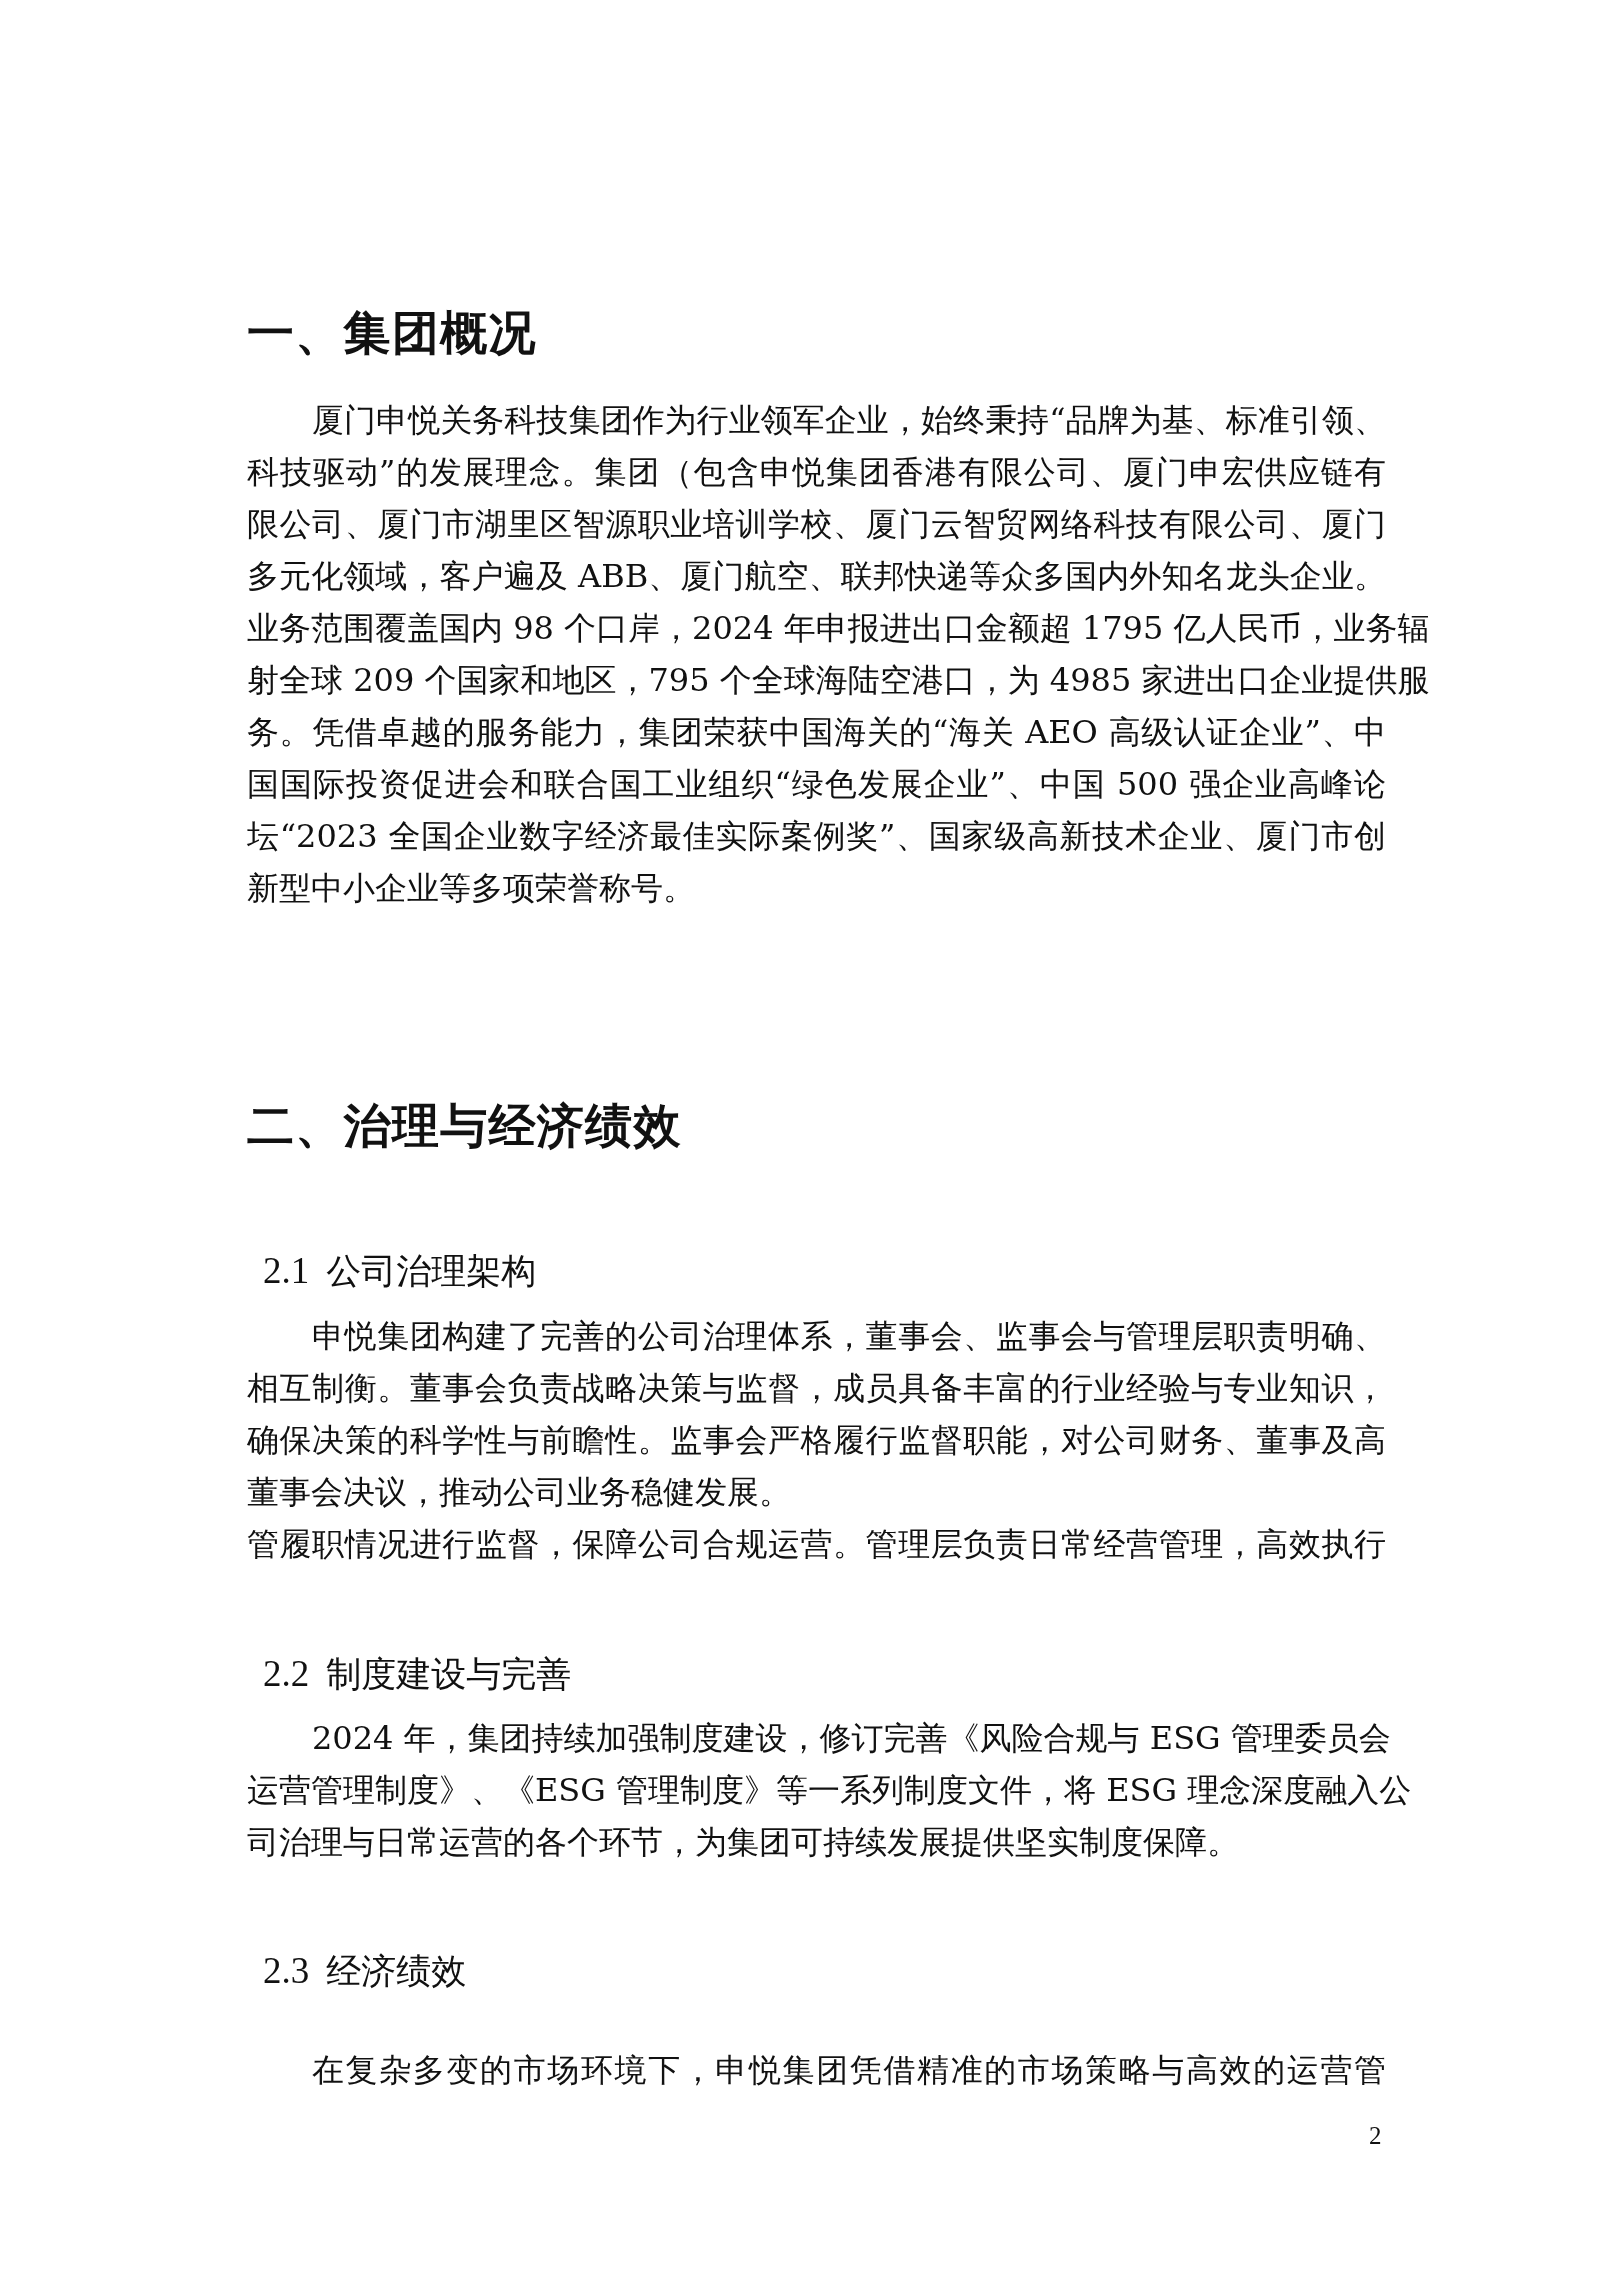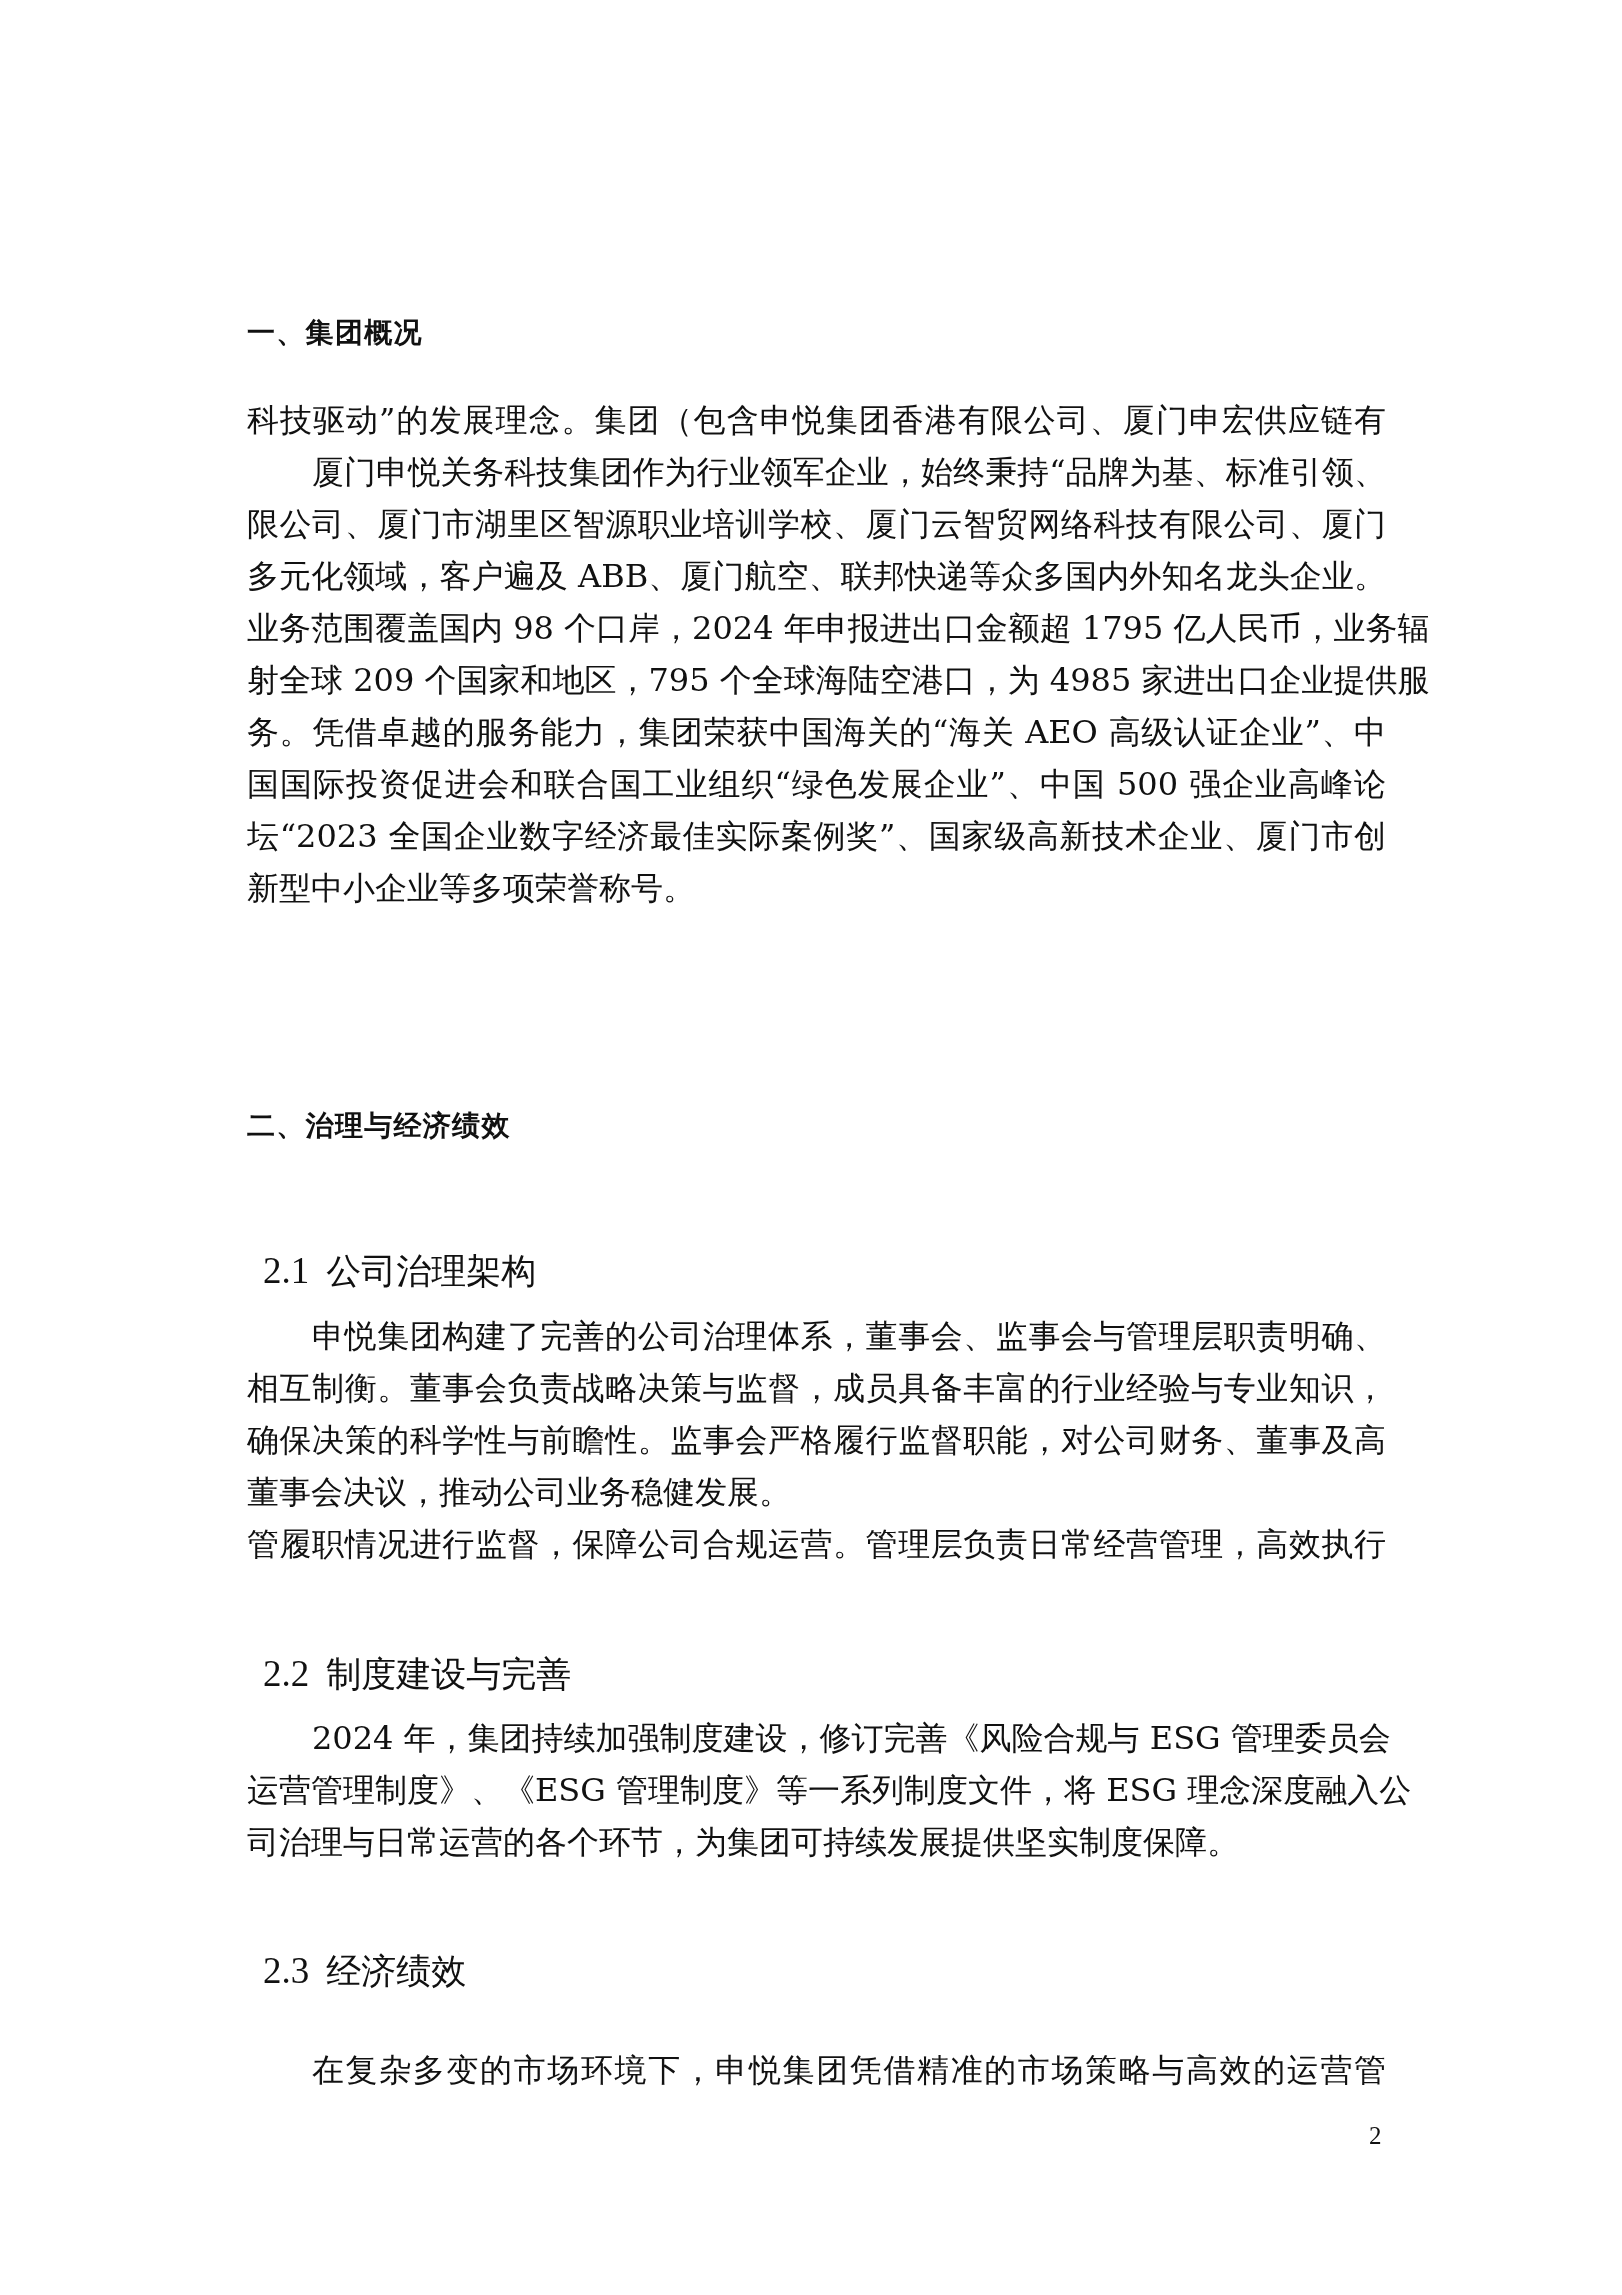--- a/index.html
+++ b/index.html
@@ -1,21 +1,21 @@
 <!DOCTYPE html>
 <html style="font-size:10.5px"><head>
 <meta charset="utf-8">
 <style>
   html, body { margin: 0; padding: 0; background: #ffffff; }
   body { width: 1623px; height: 2295px; position: relative; overflow: hidden; color: #111111; }
   .page { position: absolute; left: 0; top: 0; width: 1623px; height: 2295px; background: #ffffff; }
   .h1 {
     position: absolute; left: 247px; margin: 0;
     font-family: "DejaVu Sans", "Liberation Sans", sans-serif;
-    font-size: 28px; line-height: 41px; font-weight: bold; letter-spacing: 1.3px; white-space: nowrap;
+    font-size: 47px; line-height: 41px; font-weight: bold; letter-spacing: 1.3px; white-space: nowrap;
   }
   .h2 {
     position: absolute; left: 247px; margin: 16px;
     font-family: "DejaVu Sans", "Liberation Sans", sans-serif;
     font-size: 35px; line-height: 50px; font-weight: normal; white-space: nowrap;
   }
   .h2 .num { font-family: "Liberation Serif", "DejaVu Serif", serif; font-size: 37px; margin-right: 17px; }
   .para {
     position: absolute; left: 247px; width: 1139px; margin: 0;
     font-family: "DejaVu Serif", "Liberation Serif", serif;
@@ -30,22 +30,22 @@
   }
 </style>
 </head>
 <body>
 
 <div class="page">
 
   <h1 class="h1" style="top:312px;">一、集团概况</h1>
 
   <p class="para" style="top:394px;">
+    <span class="line first">厦门申悦关务科技集团作为行业领军企业，始终秉持“品牌为基、标准引领、</span>
     <span class="line">科技驱动”的发展理念。集团（包含申悦集团香港有限公司、厦门申宏供应链有</span>
-    <span class="line first">厦门申悦关务科技集团作为行业领军企业，始终秉持“品牌为基、标准引领、</span>
     <span class="line">限公司、厦门市湖里区智源职业培训学校、厦门云智贸网络科技有限公司、厦门</span>
     <span class="line">多元化领域，客户遍及 ABB、厦门航空、联邦快递等众多国内外知名龙头企业。</span>
     <span class="line">业务范围覆盖国内 98 个口岸，2024 年申报进出口金额超 1795 亿人民币，业务辐</span>
     <span class="line">射全球 209 个国家和地区，795 个全球海陆空港口，为 4985 家进出口企业提供服</span>
     <span class="line">务。凭借卓越的服务能力，集团荣获中国海关的“海关 AEO 高级认证企业”、中</span>
     <span class="line">国国际投资促进会和联合国工业组织“绿色发展企业”、中国 500 强企业高峰论</span>
     <span class="line">坛“2023 全国企业数字经济最佳实际案例奖”、国家级高新技术企业、厦门市创</span>
     <span class="line last">新型中小企业等多项荣誉称号。</span>
   </p>
 

